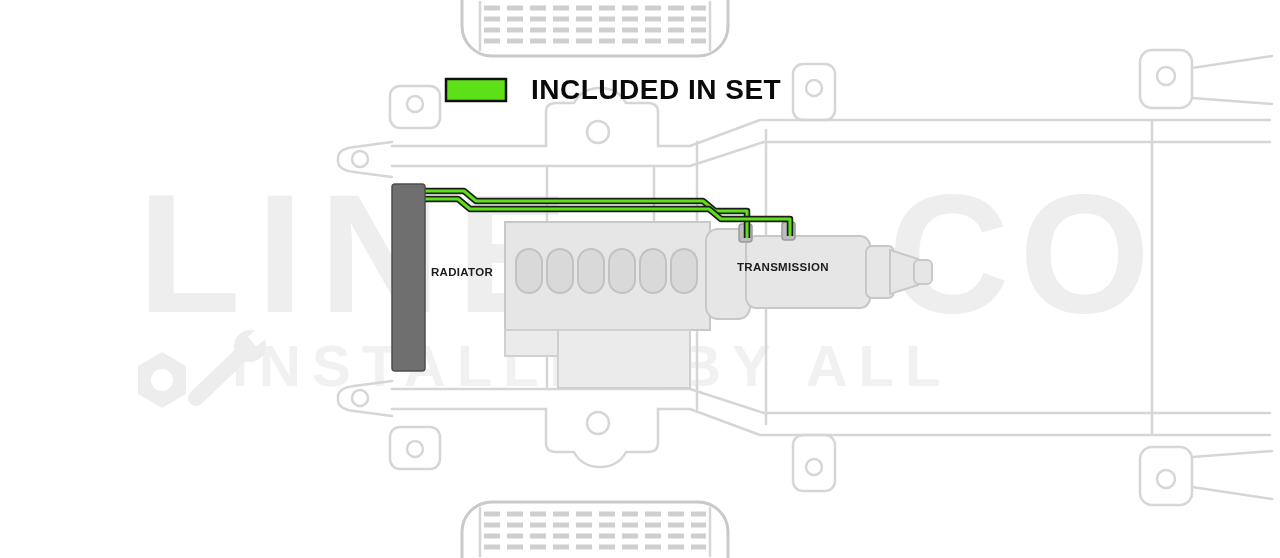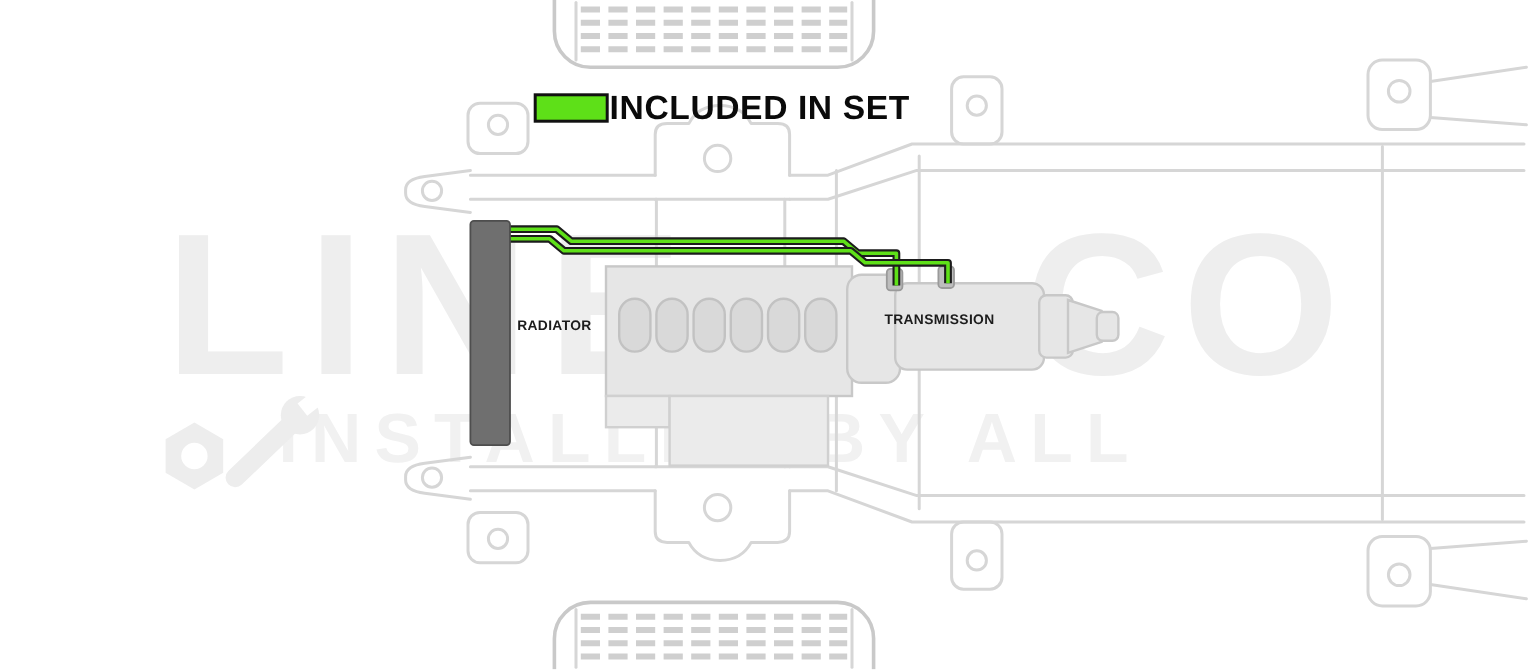--- a/index.html
+++ b/index.html
@@ -3,37 +3,37 @@
 <meta charset="utf-8">
 <style>
   html,body{margin:0;padding:0;background:#ffffff;}
   .stage{
     position:relative;width:1280px;height:558px;overflow:hidden;
     background:#ffffff;font-family:"Liberation Sans",sans-serif;
   }
   
   .wm{position:absolute;color:#eeeeee;font-weight:700;white-space:nowrap;user-select:none;}
   .wm-line{left:138px;top:158px;font-size:168px;letter-spacing:16px;}
-  .wm-co{left:854px;top:158px;font-size:168px;letter-spacing:10px;}
+  .wm-co{left:888px;top:158px;font-size:168px;letter-spacing:10px;}
   .wm-tagline{left:232px;top:332px;font-size:58px;letter-spacing:11px;color:#f1f1f1;}
   .art-svg{position:absolute;left:0;top:0;}
   
   .art{stroke:#d6d6d6;stroke-width:2.5;fill:none;stroke-linecap:round;stroke-linejoin:round;}
   .tireO{stroke:#c9c9c9;stroke-width:3;fill:none;}
   .tread{stroke:#cfcfcf;stroke-width:5;stroke-dasharray:16 7;fill:none;}
   .part{fill:#e6e6e6;stroke:#c8c8c8;stroke-width:2;}
   .part-lt{fill:#ebebeb;stroke:#d0d0d0;stroke-width:2;}
   .part-dk{fill:#d9d9d9;stroke:#c2c2c2;stroke-width:2;}
   .fitting{fill:#bdbdbd;stroke:#9a9a9a;stroke-width:1.5;}
   .radiator{fill:#6f6f6f;stroke:#4e4e4e;stroke-width:1.5;}
   .hose-under{stroke:#1c1c1c;stroke-width:6.5;fill:none;stroke-linejoin:round;}
   .hose-over{stroke-width:3;fill:none;stroke-linejoin:round;}
   .wmfill{fill:#ededed;}
   
-  .legend{position:absolute;left:444px;top:74px;display:flex;align-items:center;gap:0;}
+  .legend{position:absolute;left:444px;top:74px;display:flex;align-items:center;gap:23px;}
   .legend-text{font-size:28px;font-weight:800;color:#0a0a0a;letter-spacing:0.5px;}
   .legend-swatch-svg{display:block;}
   
   .lbl{position:absolute;font-size:11.5px;font-weight:700;color:#1c1c1c;letter-spacing:0.3px;}
   .lbl-radiator{left:431px;top:266px;}
   .lbl-transmission{left:737px;top:261px;}
 </style>
 </head>
 <body>
 

